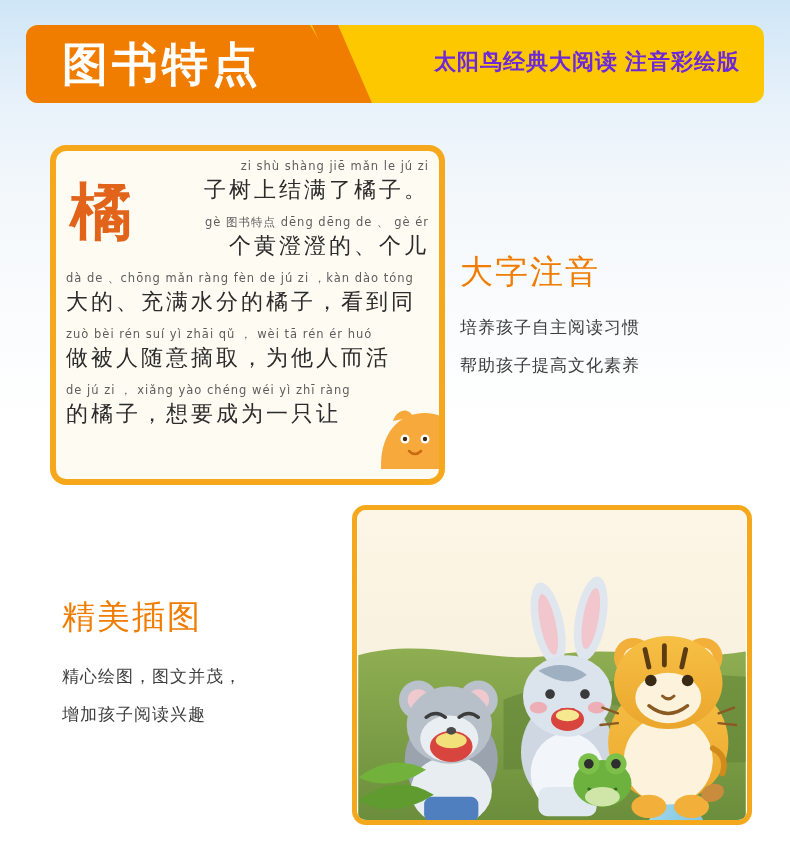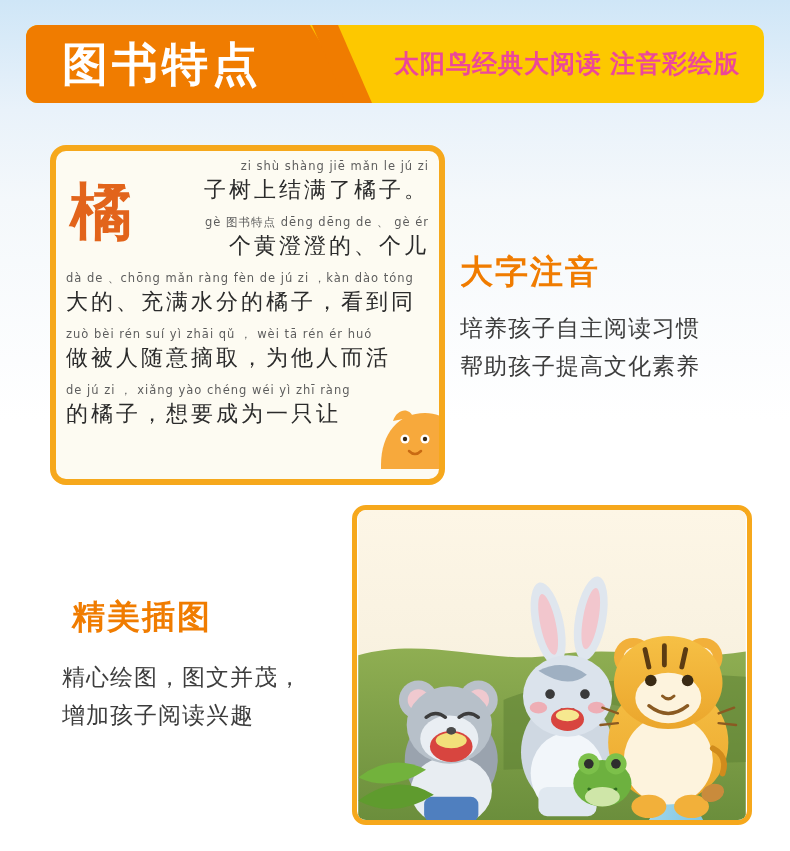--- a/index.html
+++ b/index.html
@@ -55,23 +55,23 @@
     font-size: 46px;
     font-weight: bold;
     color: #ffffff;
     letter-spacing: 4px;
     line-height: 60px;
     white-space: nowrap;
   }
   .header-sub {
     position: absolute;
     right: 24px; top: 22px;
-    font-size: 25px;
+    font-size: 22px;
     font-weight: bold;
-    color: #ec4899;
+    color: #6d28d9;
     letter-spacing: 1px;
     white-space: nowrap;
   }
 
   
   .sample-card {
     position: absolute;
     left: 50px; top: 145px;
     width: 395px; height: 340px;
     background: #fdfbf2;
@@ -123,41 +123,41 @@
   }
 
   
   .feat-right {
     position: absolute;
     left: 460px; top: 250px;
     width: 310px;
   }
   .feat-title {
     font-size: 33px;
-    font-weight: bold;
+    font-weight: normal;
     color: #f07c00;
     letter-spacing: 2px;
     margin: 0 0 14px 0;
     white-space: nowrap;
   }
   .feat-line {
-    font-size: 23px;
+    font-size: 17px;
     color: #3d3d3d;
     line-height: 38px;
     letter-spacing: 1px;
     white-space: nowrap;
   }
 
   
   .feat-left {
     position: absolute;
     left: 62px; top: 595px;
     width: 300px;
   }
-  .feat-left .feat-title { margin-bottom: 18px; margin-left: 10px; }
+  .feat-left .feat-title { margin-bottom: 18px; }
 
   
   .illus-card {
     position: absolute;
     left: 352px; top: 505px;
     width: 400px; height: 320px;
     background: #ffffff;
     border: 5px solid #f6a81c;
     border-radius: 14px;
     overflow: hidden;

